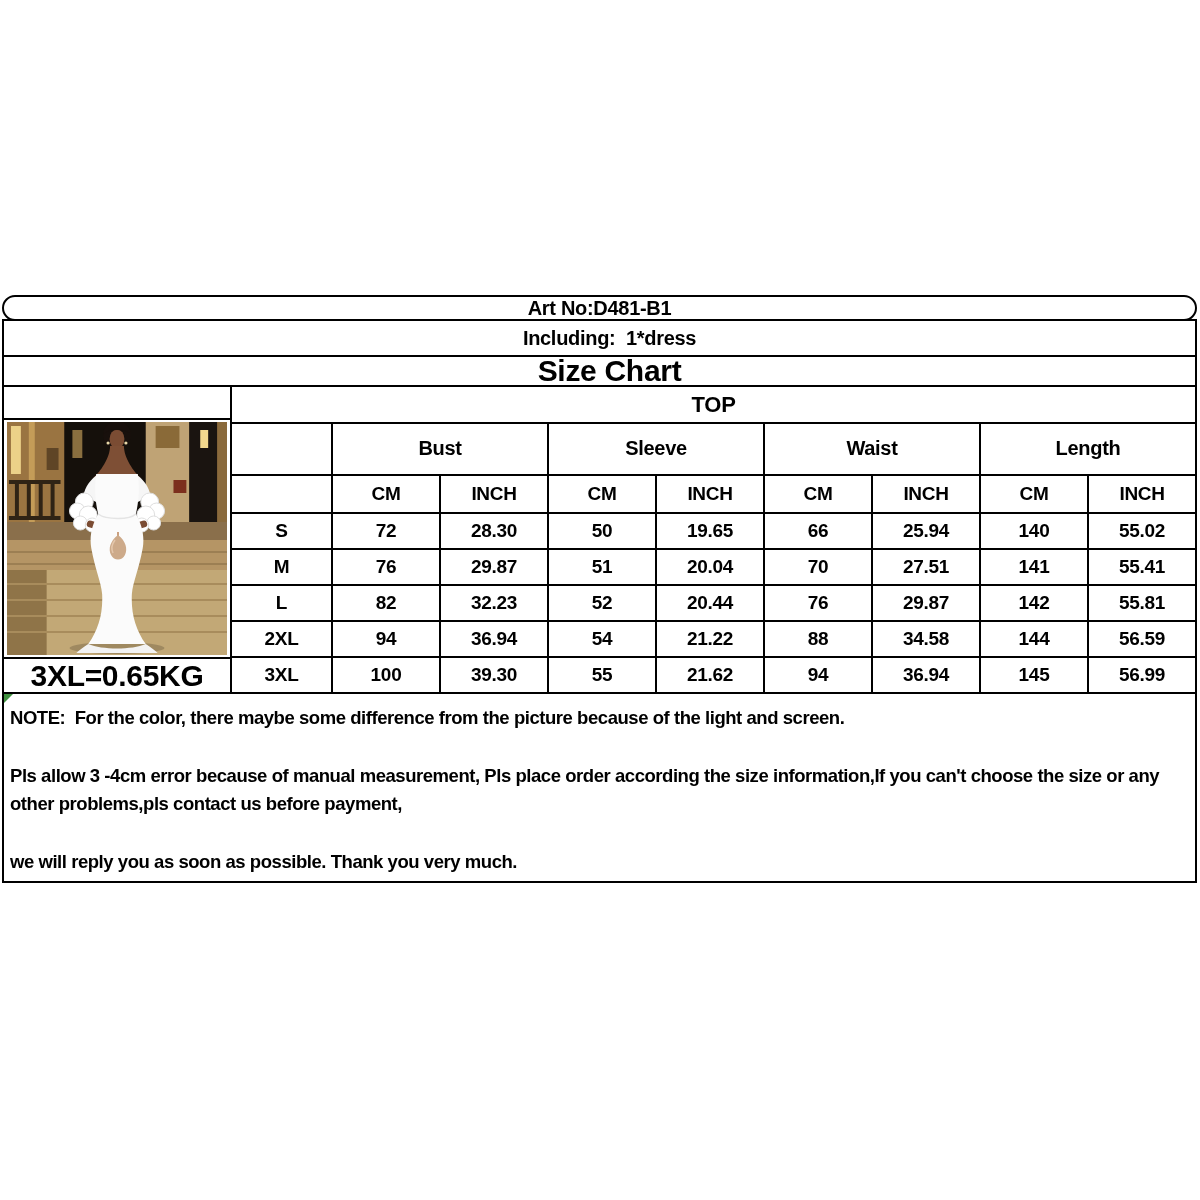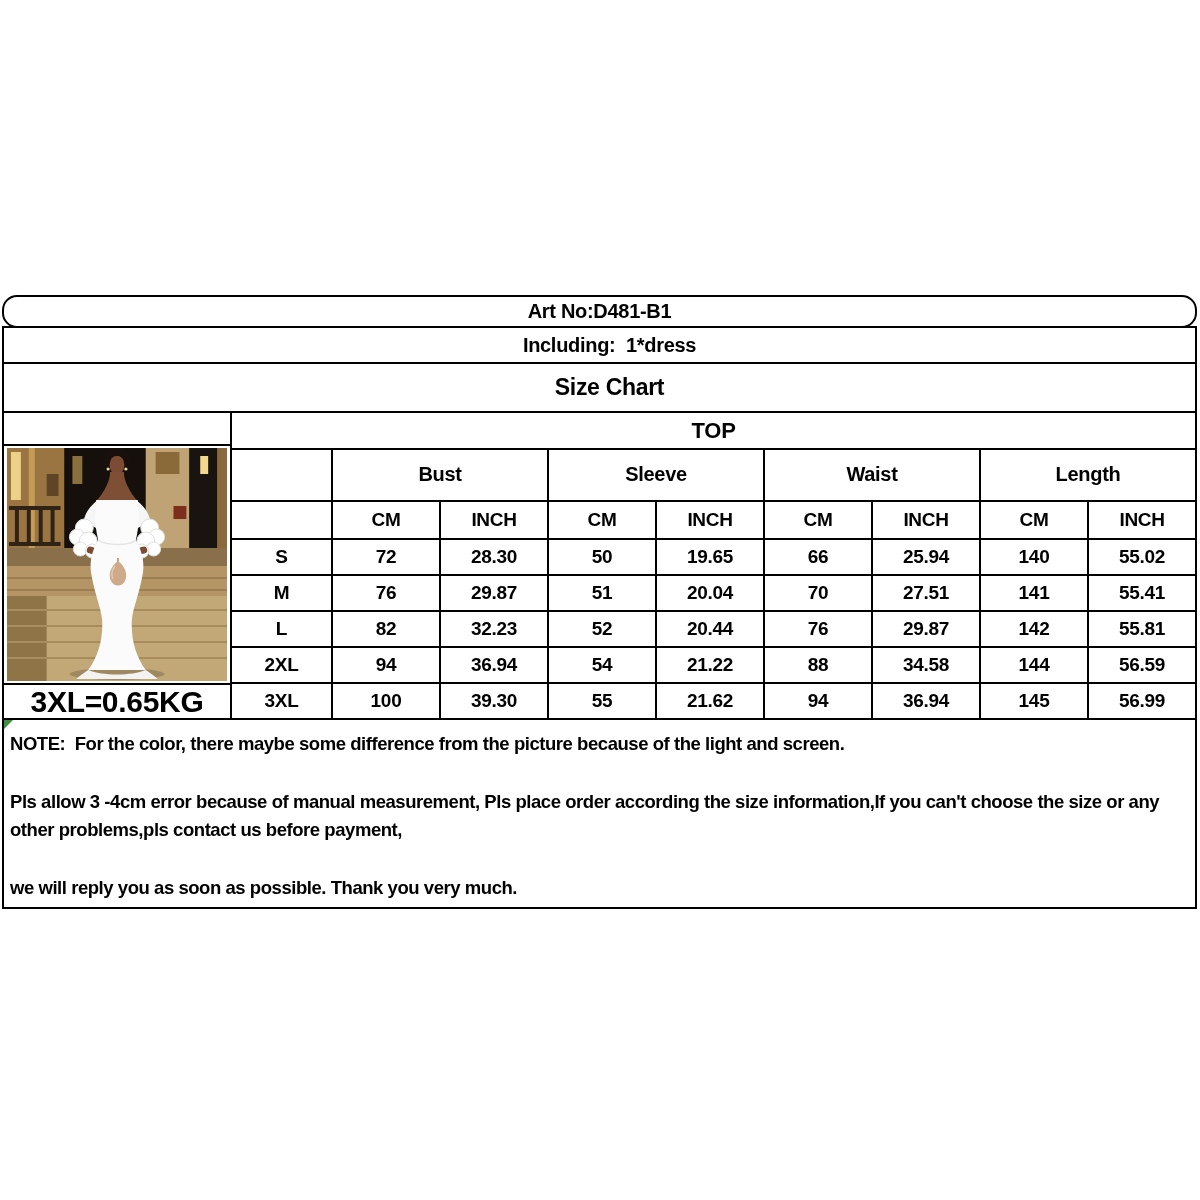--- a/index.html
+++ b/index.html
@@ -8,23 +8,23 @@
     font-family:"Liberation Sans","DejaVu Sans",sans-serif;color:#000;
     -webkit-font-smoothing:antialiased;
   }
   .sheet{position:absolute;left:2px;top:295px;width:1195px;}
   .hdr-box{
     box-sizing:border-box;border:2px solid #000;width:100%;
     display:flex;align-items:center;justify-content:center;
     font-weight:bold;letter-spacing:-0.3px;background:#fff;
   }
   .hdr-box + .hdr-box{margin-top:-2px;padding-left:20px;}
-  .hdr-artno{height:33px;font-size:20px;border-radius:15px;}
+  .hdr-artno{height:26px;font-size:20px;border-radius:15px;}
   .hdr-including{height:38px;font-size:20px;white-space:pre;}
-  .hdr-title{height:51px;font-size:23px;text-align:center;}
+  .hdr-title{height:32px;font-size:30px;text-align:center;}
   .mid{display:flex;margin-top:-2px;align-items:stretch;}
   .leftcol{width:230px;flex:0 0 230px;}
   .left-cell{box-sizing:border-box;border:2px solid #000;background:#fff;}
   .left-cell + .left-cell{margin-top:-2px;}
   .cell-blank{height:35px;}
   .cell-photo{height:241px;padding:3px;display:flex;align-items:center;justify-content:center;}
   .cell-weight{height:37px;display:flex;align-items:center;justify-content:center;
     font-weight:bold;font-size:30px;letter-spacing:-0.3px;}
   table.size-table{
     border-collapse:collapse;table-layout:fixed;width:965px;flex:0 0 965px;

